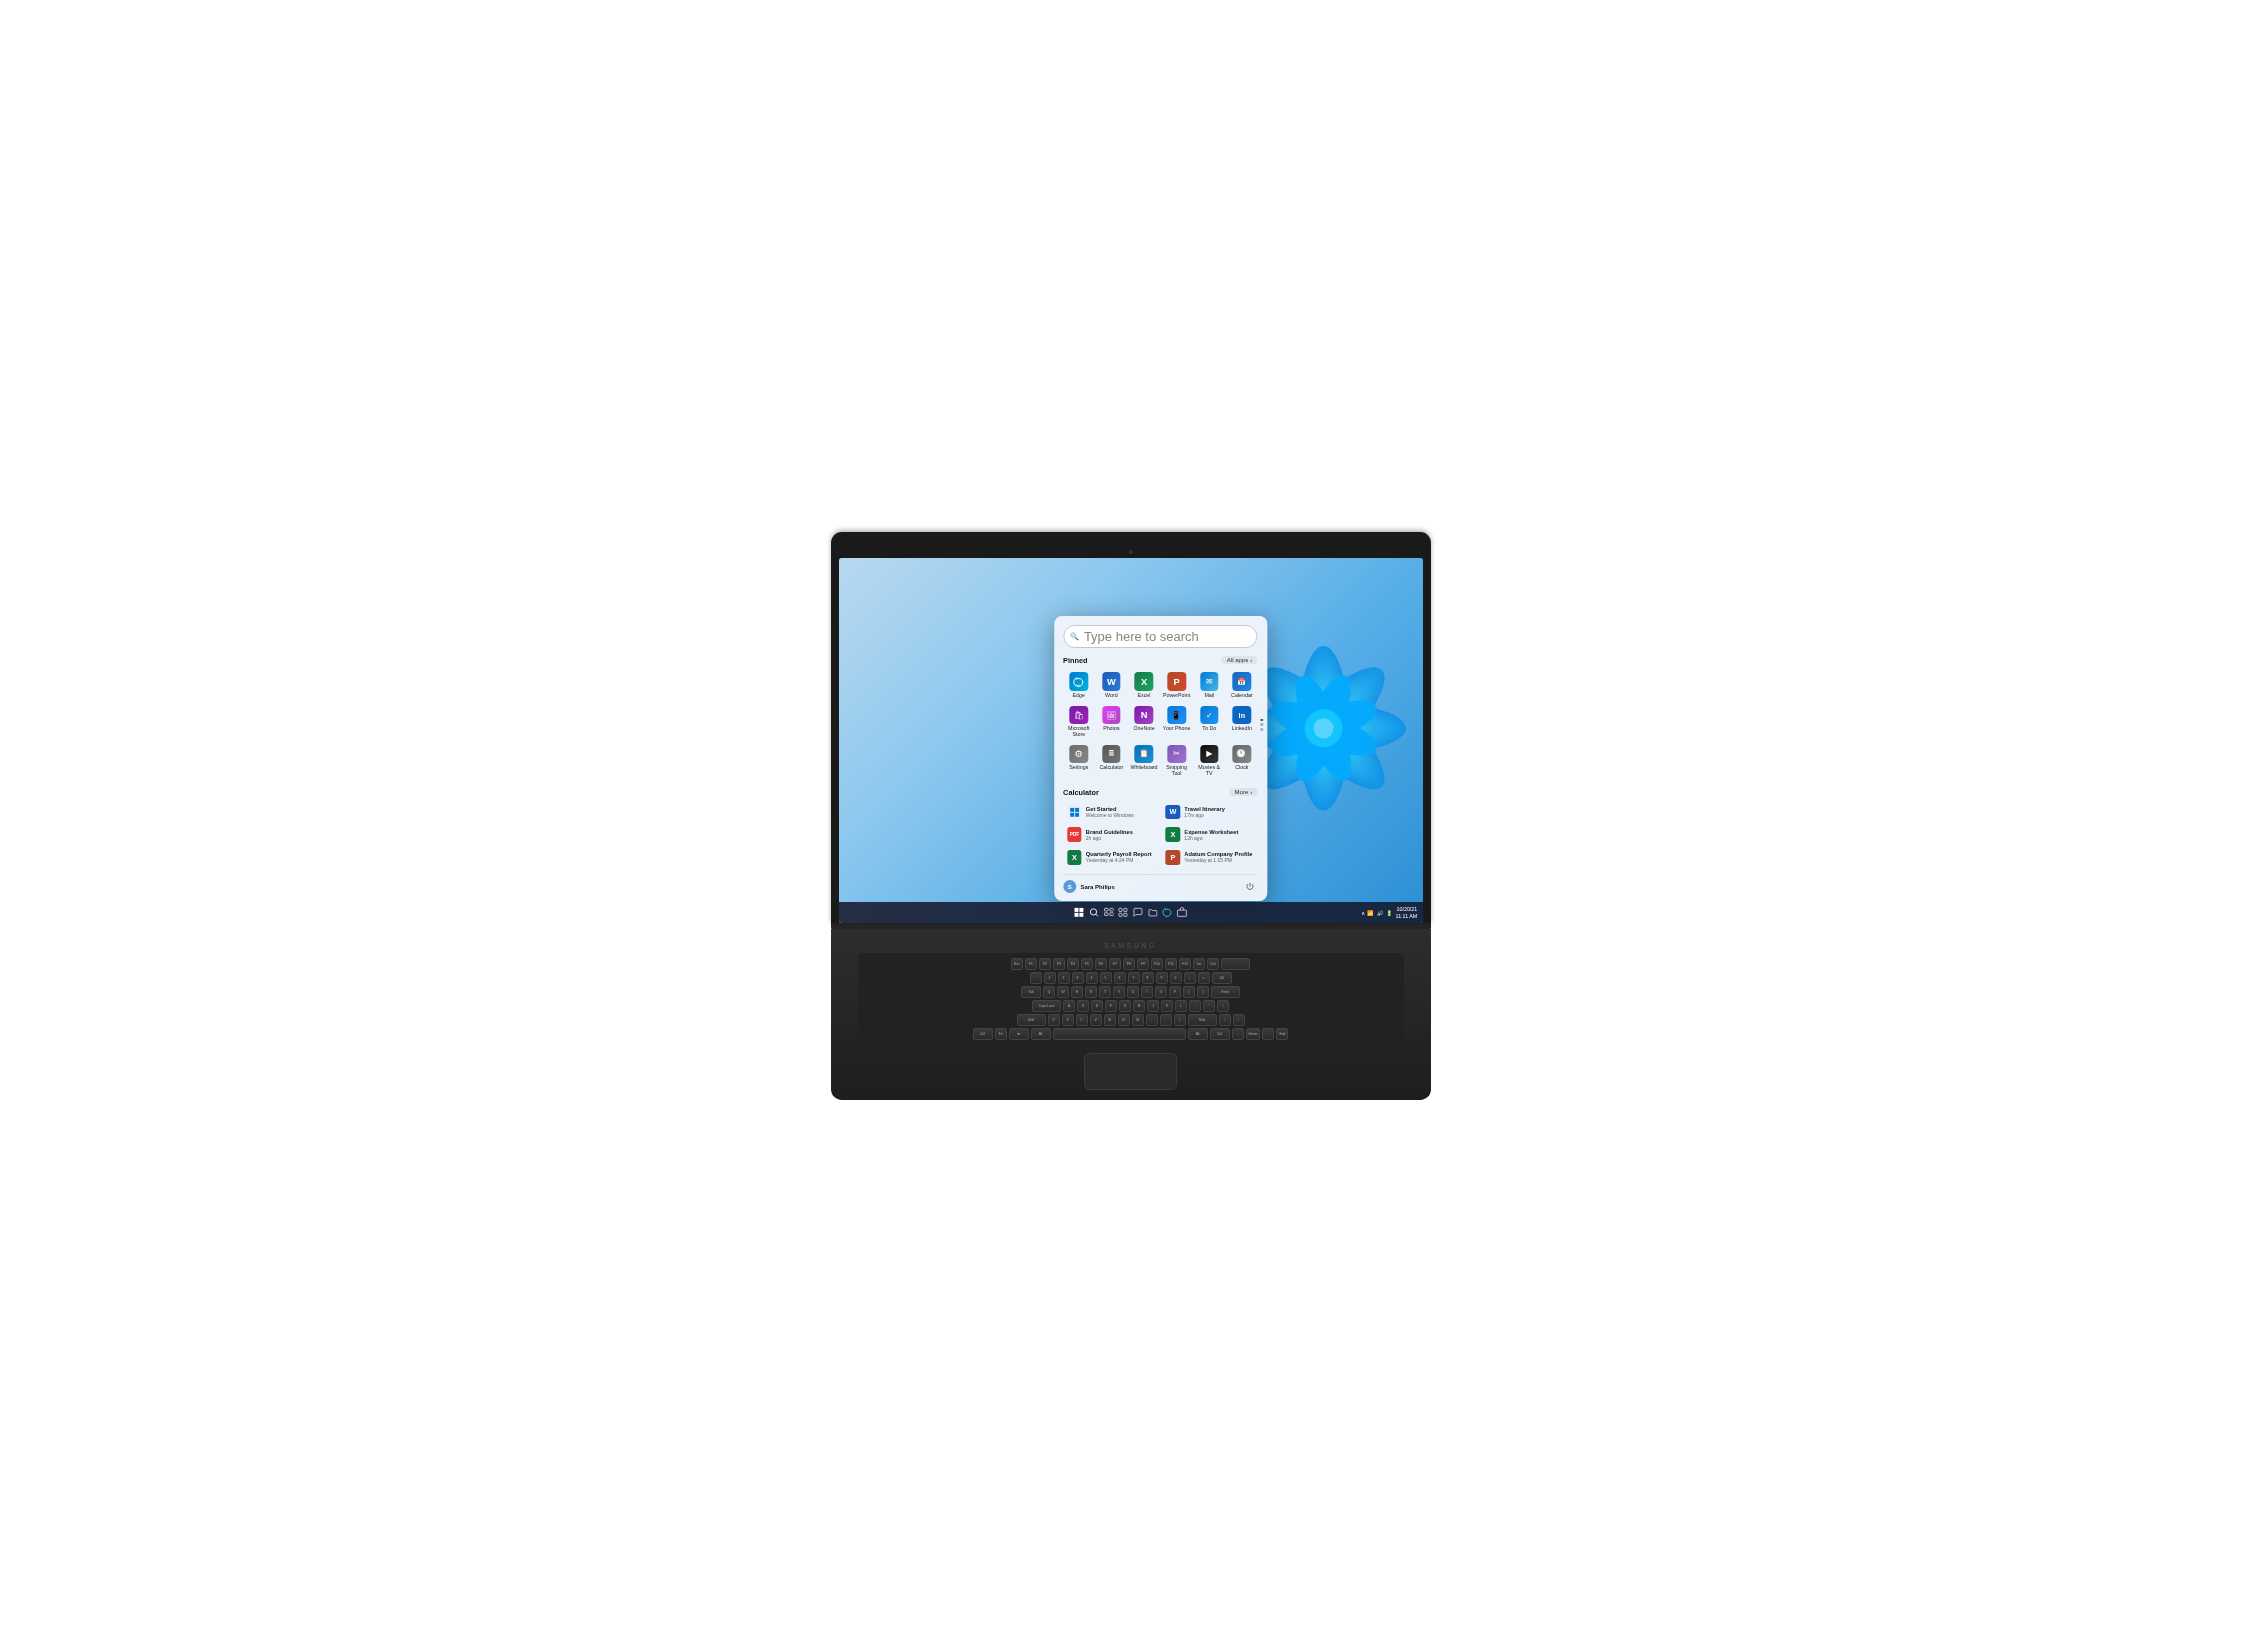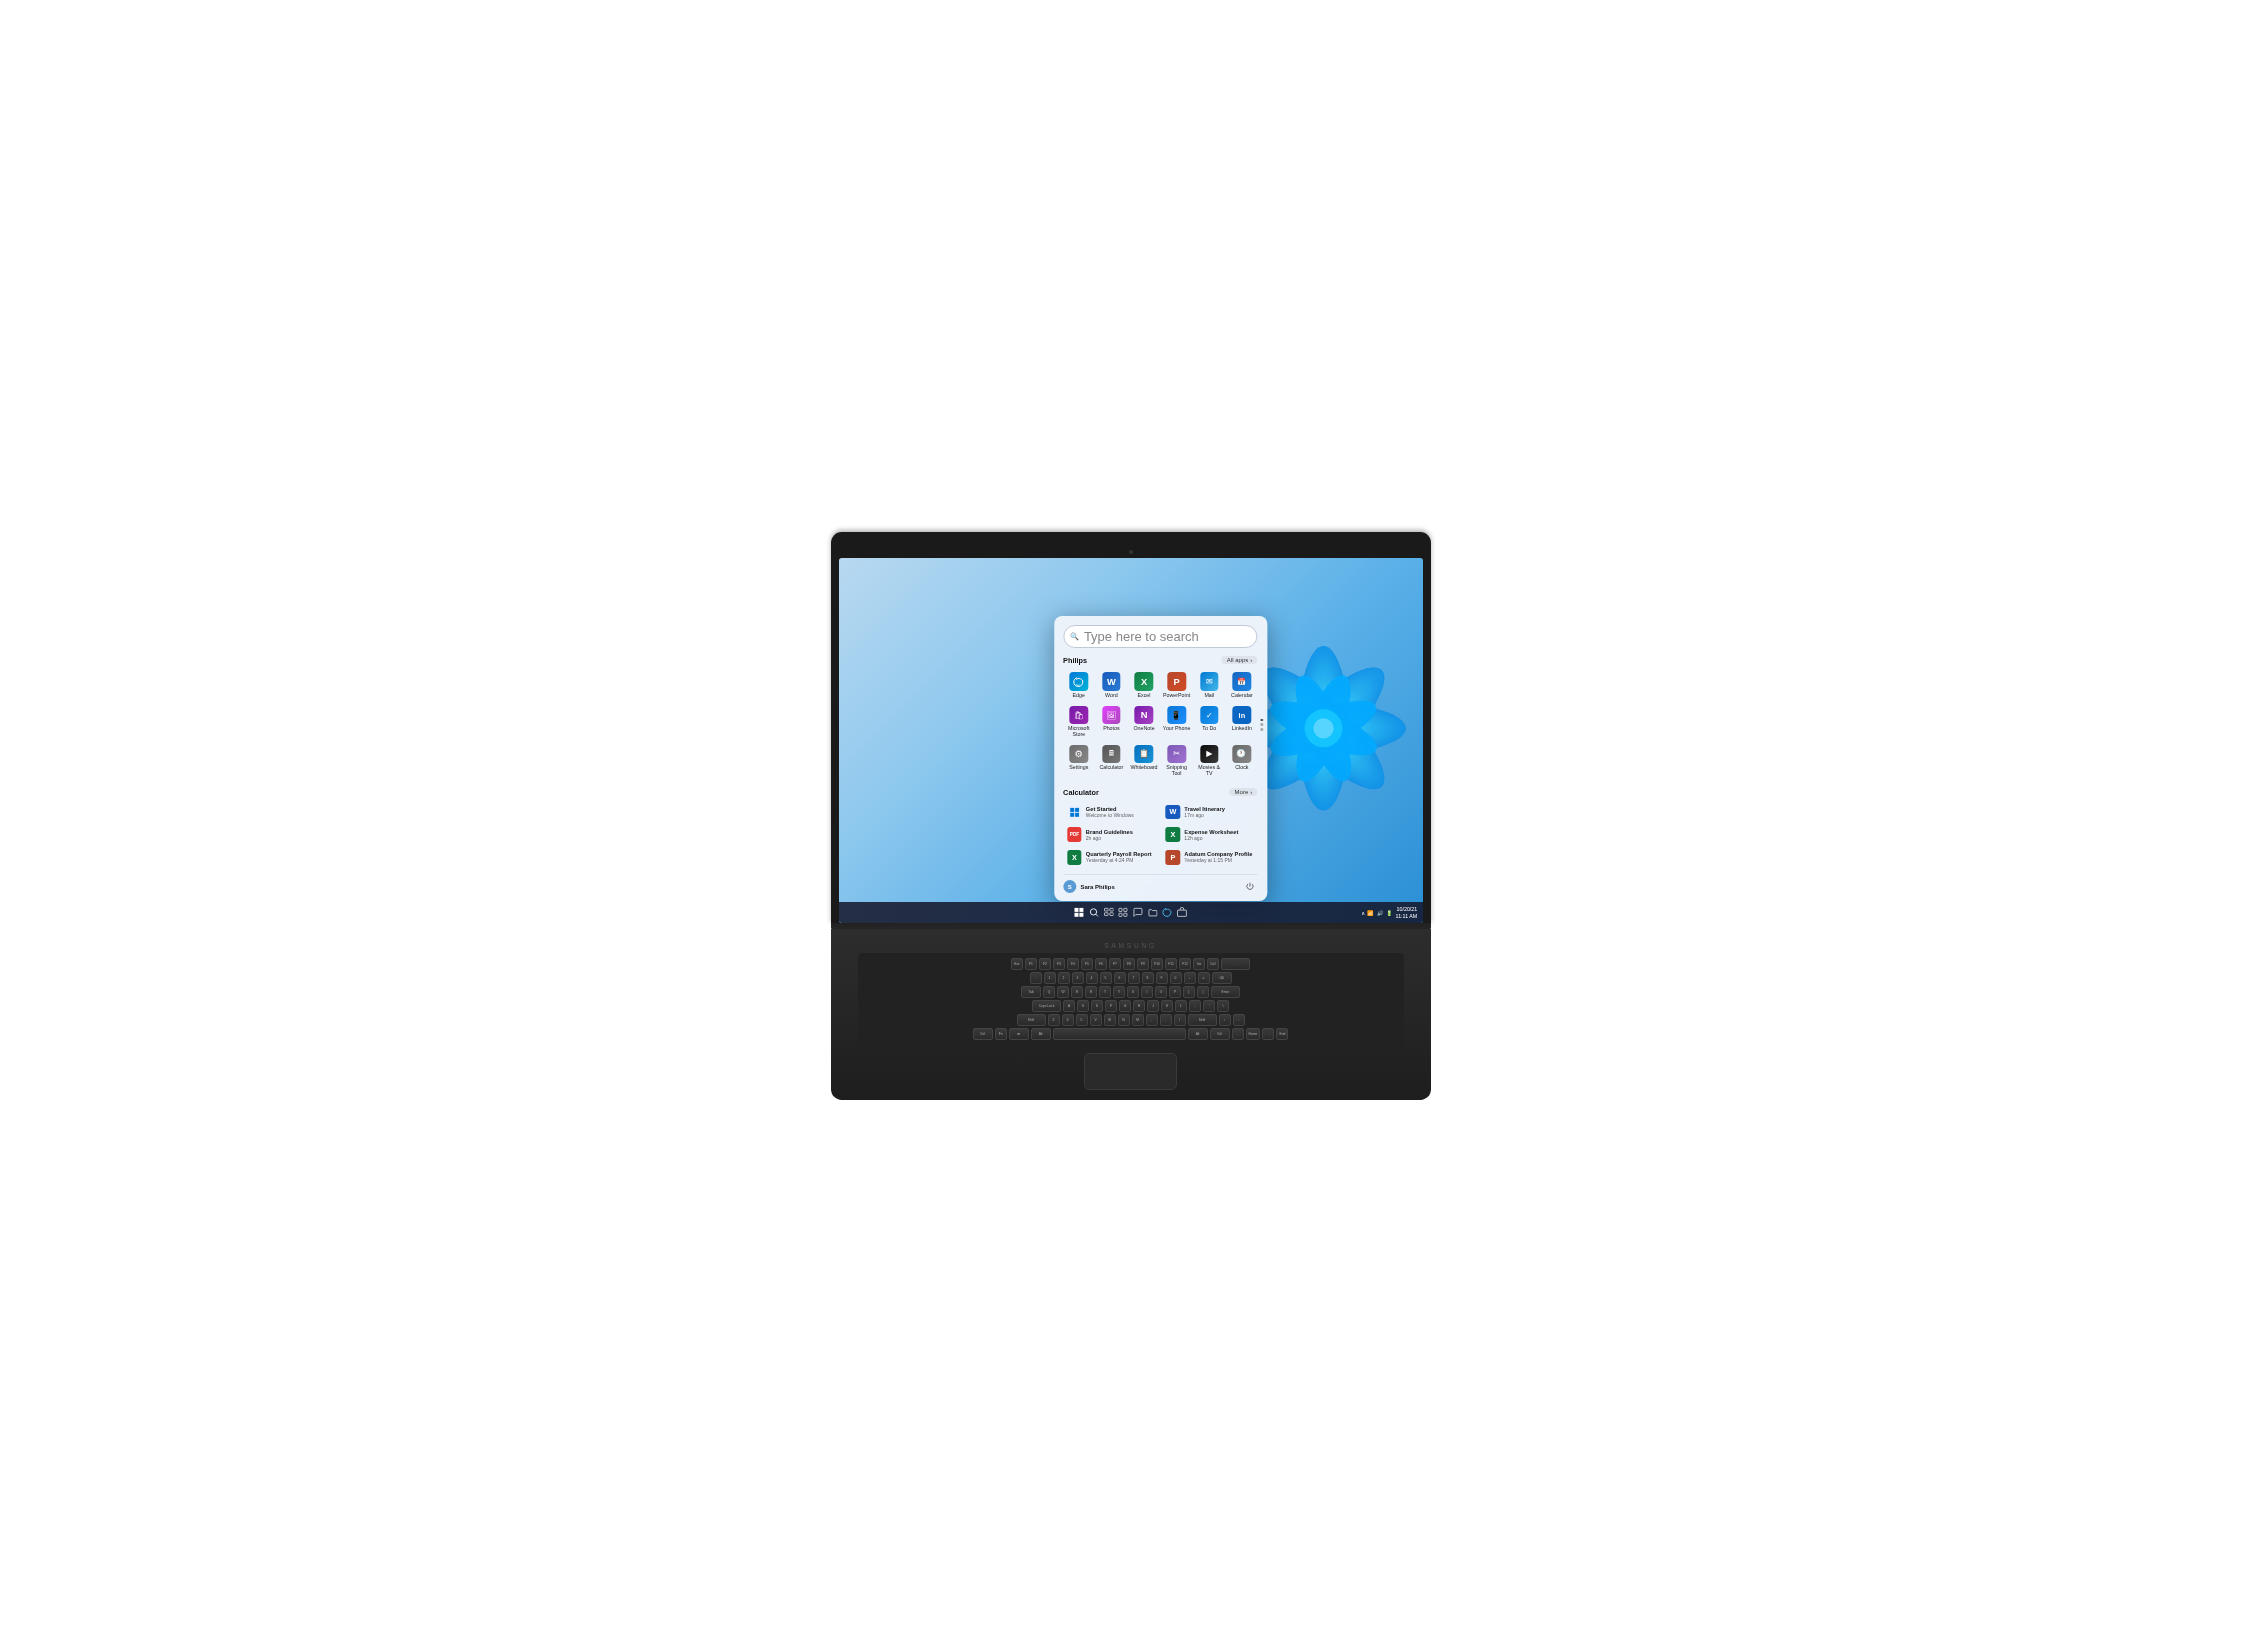--- a/index.html
+++ b/index.html
@@ -415,21 +415,21 @@
       </svg>
 
       <div class="start-menu">
 
         <div class="search-bar">
           <span class="search-icon-inner">🔍</span>
           <span class="search-placeholder">Type here to search</span>
         </div>
 
         <div class="section-header">
-          <span class="section-title">Philips</span>
+          <span class="section-title">Pinned</span>
           <button class="all-apps-btn">
             <span>All apps</span>
             <span>›</span>
           </button>
         </div>
 
         <div class="pinned-grid">
 
           <div class="app-item">
             <div class="app-icon icon-edge">

